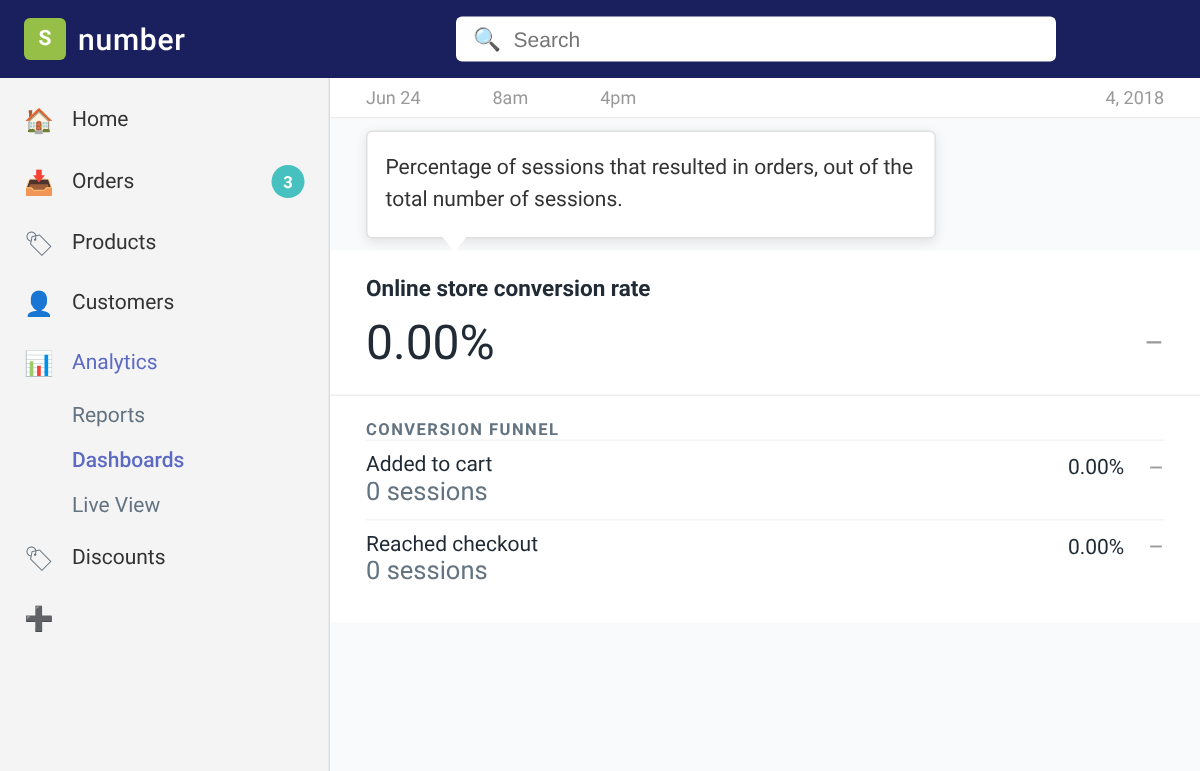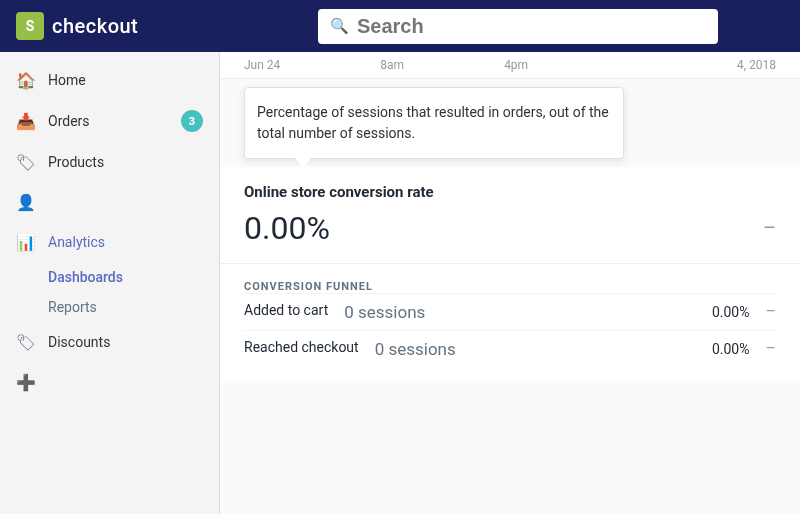--- a/index.html
+++ b/index.html
@@ -46,24 +46,23 @@
       border-radius: 4px;
       padding: 6px 12px;
       gap: 8px;
       flex: 1;
       max-width: 400px;
       margin-left: 160px;
     }
     .search-bar input {
       border: none;
       outline: none;
-      font-size: 20px;
+      font-size: 14px;
       color: #a16207;
       width: 100%;
-      font-weight: bold;
     }
 
     
     .main-layout {
       display: flex;
       flex: 1;
       overflow: hidden;
     }
 
     
@@ -192,40 +191,40 @@
       letter-spacing: 1px;
       text-transform: uppercase;
     }
     .funnel-row {
       display: flex;
       align-items: flex-start;
       justify-content: space-between;
       padding: 8px 0;
       border-top: 1px solid #f4f4f4;
     }
-    .funnel-row-left { display: flex; flex-direction: row; gap: 16px; text-align: center; }
+    .funnel-row-left { display: flex; flex-direction: column; gap: 0; }
     .funnel-row-name { font-size: 14px; color: #212b36; }
     .funnel-row-sub { font-size: 17px; color: #637381; }
     .funnel-row-right {
       display: flex;
       align-items: center;
       gap: 16px;
     }
     .funnel-pct { font-size: 14px; color: #212b36; }
     .funnel-dash { font-size: 16px; color: #999; }
   </style>
 </head>
 <body>
 
 <div class="top-header">
   <div class="logo-area">
     <div class="logo-icon">
       <span>S</span>
     </div>
-    <span class="logo-text">checkout</span>
+    <span class="logo-text">number</span>
   </div>
   <div class="search-bar">
     <span style="color:#999; font-size:15px;">🔍</span>
     <input type="text" placeholder="Search" style="">
   </div>
 </div>
 
 <div class="main-layout">
 
   <div class="sidebar">
@@ -241,47 +240,51 @@
       <span class="nav-badge">3</span>
     </div>
 
     <div class="nav-item">
       <span class="nav-icon">🏷</span>
       <span class="nav-label">Products</span>
     </div>
 
     <div class="nav-item">
       <span class="nav-icon">👤</span>
+      <span class="nav-label">Customers</span>
     </div>
 
     <div class="nav-item active">
       <span class="nav-icon">📊</span>
       <span class="nav-label">Analytics</span>
     </div>
 
+    <div class="nav-sub-item">
+      <span>Reports</span>
+    </div>
     <div class="nav-sub-item active-sub">
       <span>Dashboards</span>
     </div>
     <div class="nav-sub-item">
-      <span>Reports</span>
+      <span>Live View</span>
     </div>
 
     <div class="nav-item">
       <span class="nav-icon">🏷</span>
       <span class="nav-label">Discounts</span>
     </div>
 
     <div class="nav-item">
       <span class="nav-icon">➕</span>
     </div>
   </div>
 
   <div class="content-area">
 
-    <div style="background:white; border-bottom:1px solid #eee; display:flex; align-items:center; padding:6px 24px; gap:100px;">
+    <div style="background:white; border-bottom:1px solid #eee; display:flex; align-items:center; padding:6px 24px; gap:48px;">
       <span class="date-label">Jun 24</span>
       <span class="date-label">8am</span>
       <span class="date-label">4pm</span>
       <span style="flex:1;"></span>
       <span class="date-label">4, 2018</span>
     </div>
 
     <div class="tooltip-box">
       <span>Percentage of sessions that resulted in orders, out of the total number of sessions.</span>
     </div>

